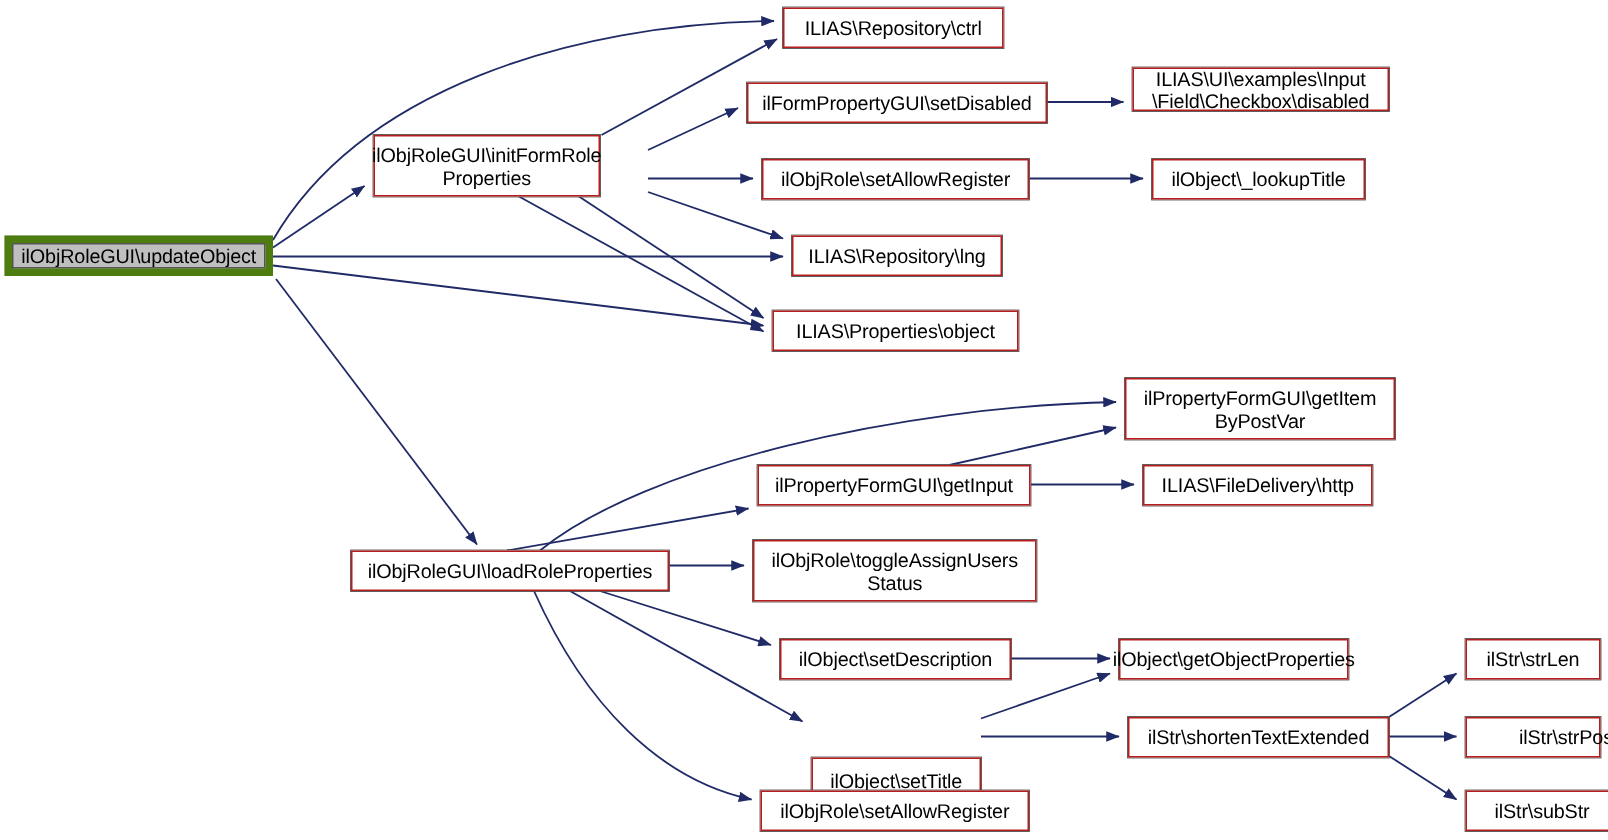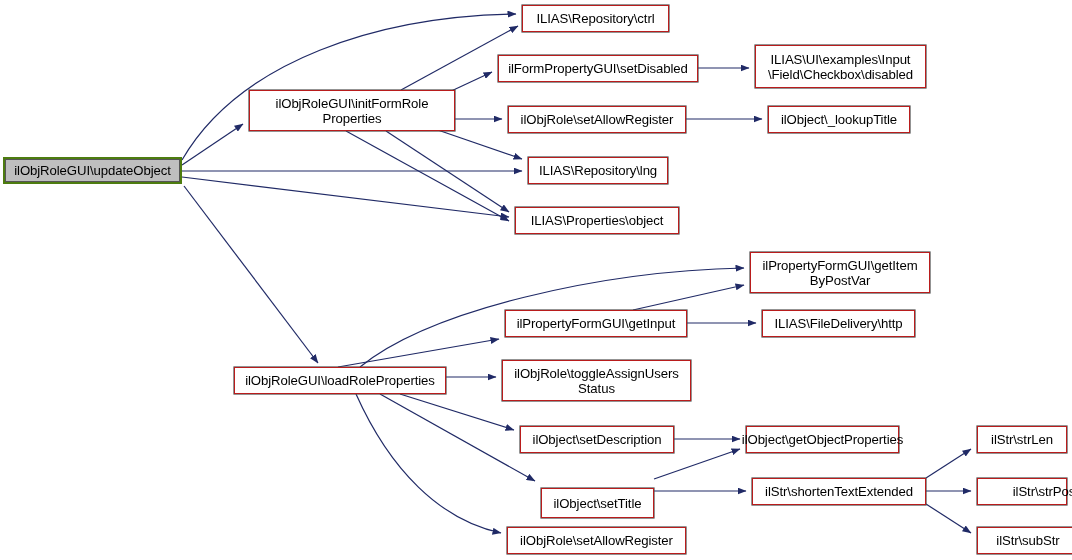--- a/index.html
+++ b/index.html
@@ -35,21 +35,21 @@
     line-height: 15px;
     display: flex;
     align-items: center;
     justify-content: center;
     text-align: center;
     white-space: pre;
     letter-spacing: -0.1px;
   }
   .node.root {
     background: #bfbfbf;
-    border: 2px solid #4d7c0f;
+    border: 5px solid #4d7c0f;
     box-shadow: 1px 1px 0 0 #555555 inset, -1px -1px 0 0 #555555 inset;
   }
   .node.thick {
     border: 1px solid #b91c1c;
     box-shadow: 0 0 0 0.6px #4d4d4d;
   }
 </style>
 </head>
 <body>
 
@@ -85,39 +85,39 @@
         <path d="M 674,439 L 740,439" fill="none" stroke="#202a66" stroke-width="1.2" marker-end="url(#arrow)"></path>
         <path d="M 654,479 L 740,449" fill="none" stroke="#202a66" stroke-width="1.2" marker-end="url(#arrow)"></path>
         <path d="M 654,491 L 746,491" fill="none" stroke="#202a66" stroke-width="1.2" marker-end="url(#arrow)"></path>
         <path d="M 926,478 L 971,449" fill="none" stroke="#202a66" stroke-width="1.2" marker-end="url(#arrow)"></path>
         <path d="M 926,491 L 971,491" fill="none" stroke="#202a66" stroke-width="1.2" marker-end="url(#arrow)"></path>
         <path d="M 926,504 L 971,533" fill="none" stroke="#202a66" stroke-width="1.2" marker-end="url(#arrow)"></path>
       </g>
   </svg>
   <div id="nodes-group">
       <div class="node root" style="left: 3px; top: 157px; width: 179px; height: 27px;"><span>ilObjRoleGUI\updateObject</span></div>
-      <div class="node thick" style="left: 249px; top: 90px; width: 206px; height: 41px;"><span>ilObjRoleGUI\initFormRole
+      <div class="node thick" style="left: 249px; top: 90px; width: 151px; height: 41px;"><span>ilObjRoleGUI\initFormRole
 Properties</span></div>
       <div class="node thick" style="left: 234px; top: 367px; width: 212px; height: 27px; justify-content: center;"><span>ilObjRoleGUI\loadRoleProperties</span></div>
       <div class="node thick" style="left: 522px; top: 5px; width: 147px; height: 27px;"><span>ILIAS\Repository\ctrl</span></div>
       <div class="node thick" style="left: 498px; top: 55px; width: 200px; height: 27px;"><span>ilFormPropertyGUI\setDisabled</span></div>
-      <div class="node thick" style="left: 755px; top: 45px; width: 171px; height: 43px;"><span>ILIAS\UI\examples\Input
+      <div class="node thick" style="left: 755px; top: 45px; width: 171px; height: 29px;"><span>ILIAS\UI\examples\Input
 \Field\Checkbox\disabled</span></div>
       <div class="node thick" style="left: 508px; top: 106px; width: 178px; height: 27px;"><span>ilObjRole\setAllowRegister</span></div>
       <div class="node thick" style="left: 768px; top: 106px; width: 142px; height: 27px;"><span>ilObject\_lookupTitle</span></div>
       <div class="node thick" style="left: 528px; top: 157px; width: 140px; height: 27px;"><span>ILIAS\Repository\lng</span></div>
       <div class="node thick" style="left: 515px; top: 207px; width: 164px; height: 27px;"><span>ILIAS\Properties\object</span></div>
       <div class="node thick" style="left: 750px; top: 252px; width: 180px; height: 41px;"><span>ilPropertyFormGUI\getItem
 ByPostVar</span></div>
       <div class="node thick" style="left: 505px; top: 310px; width: 182px; height: 27px;"><span>ilPropertyFormGUI\getInput</span></div>
       <div class="node thick" style="left: 762px; top: 310px; width: 153px; height: 27px;"><span>ILIAS\FileDelivery\http</span></div>
       <div class="node thick" style="left: 502px; top: 360px; width: 189px; height: 41px;"><span>ilObjRole\toggleAssignUsers
 Status</span></div>
       <div class="node thick" style="left: 520px; top: 426px; width: 154px; height: 27px;"><span>ilObject\setDescription</span></div>
       <div class="node thick" style="left: 746px; top: 426px; width: 153px; height: 27px;"><span>ilObject\getObjectProperties</span></div>
       <div class="node thick" style="left: 977px; top: 426px; width: 90px; height: 27px;"><span>ilStr\strLen</span></div>
-      <div class="node thick" style="left: 541px; top: 488px; width: 113px; height: 30px;"><span>ilObject\setTitle</span></div>
+      <div class="node thick" style="left: 541px; top: 505px; width: 113px; height: 30px;"><span>ilObject\setTitle</span></div>
       <div class="node thick" style="left: 752px; top: 478px; width: 174px; height: 27px;"><span>ilStr\shortenTextExtended</span></div>
       <div class="node thick" style="left: 977px; top: 478px; width: 90px; height: 27px; padding-left: 44px;"><span>ilStr\strPos</span></div>
       <div class="node thick" style="left: 507px; top: 527px; width: 179px; height: 27px;"><span>ilObjRole\setAllowRegister</span></div>
       <div class="node thick" style="left: 977px; top: 527px; width: 102px; height: 27px;"><span>ilStr\subStr</span></div>
     </div>
 </div>
 
 </body></html>

